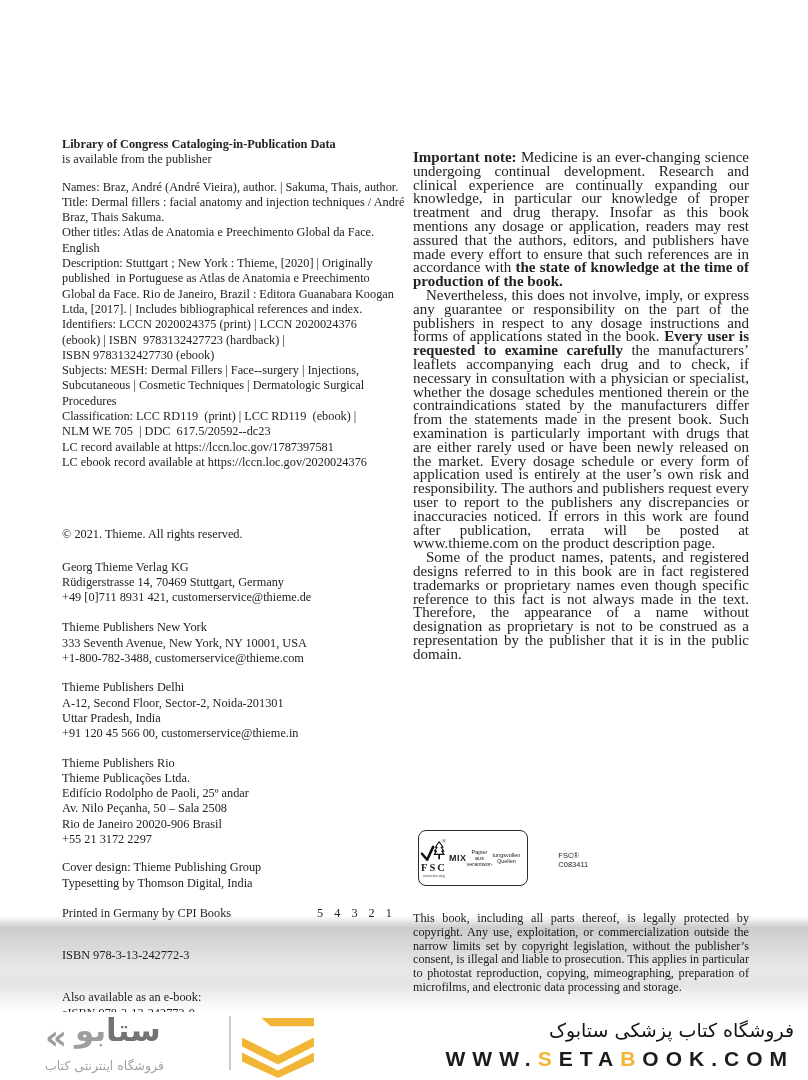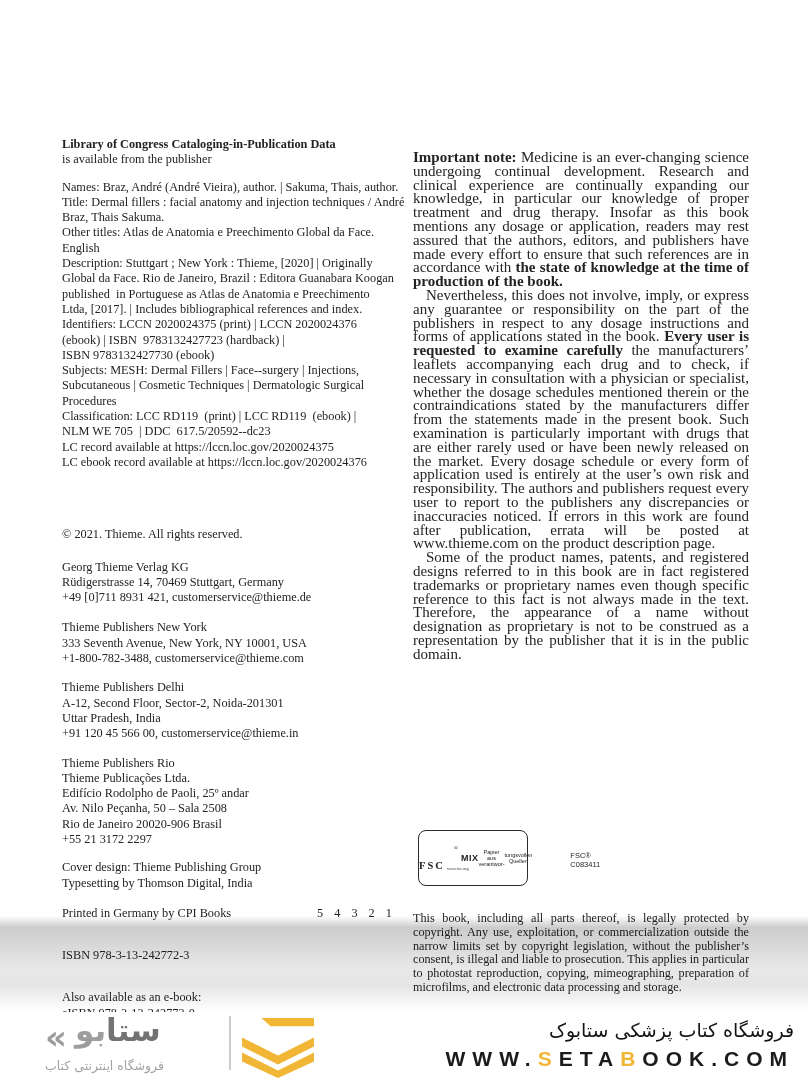--- a/index.html
+++ b/index.html
@@ -24,21 +24,21 @@
   .right-col { position:absolute; left:413px; top:151px; width:336px;
                font-size:15px; line-height:13.8px; text-align:justify; }
   .right-col p { margin:0; }
   .indent { text-indent:13px; }
   .bold { font-weight:bold; }
 
   
   .fsc { position:absolute; left:418px; top:830px; width:110px; height:56px;
          border:1.5px solid #2b2b2b; border-radius:8px; background:#fff;
          display:flex; align-items:center; box-sizing:border-box; }
-  .fsc-left { width:42px; display:flex; align-items:flex-end;
+  .fsc-left { width:42px; display:flex; flex-direction:column; align-items:center;
               position:relative; padding-top:2px; }
   .fsc-reg { position:absolute; top:0; right:3px; font-size:6px; }
   .fsc-word { font-weight:bold; font-size:10.5px; letter-spacing:2px; line-height:10px; margin-top:-1px;}
   .fsc-url { font-size:5px; transform:scale(0.85); color:#333; }
   .fsc-right { flex:1; display:flex; flex-direction:row; align-items:center;
                font-family:"Liberation Sans", sans-serif; padding-right:4px; }
   .fsc-mix { font-size:9px; font-weight:bold; letter-spacing:0.5px; }
   .fsc-src { font-size:5.5px; line-height:6px; color:#222; text-align:center; }
   .fsc-lic { font-size:7.5px; margin-top:3px;padding-left:38px; }
 
@@ -81,32 +81,32 @@
     <div class="ln">is available from the publisher</div>
   </div>
 
   <div class="g12">
       <div class="ln">Names: Braz, André (André Vieira), author. | Sakuma, Thais, author.</div>
       <div class="ln">Title: Dermal fillers : facial anatomy and injection techniques / André</div>
       <div class="ln">Braz, Thais Sakuma.</div>
       <div class="ln">Other titles: Atlas de Anatomia e Preechimento Global da Face.</div>
       <div class="ln">English</div>
       <div class="ln">Description: Stuttgart ; New York : Thieme, [2020] | Originally</div>
+      <div class="ln">published  in Portuguese as Atlas de Anatomia e Preechimento</div>
       <div class="ln">Global da Face. Rio de Janeiro, Brazil : Editora Guanabara Koogan</div>
-      <div class="ln">published  in Portuguese as Atlas de Anatomia e Preechimento</div>
       <div class="ln">Ltda, [2017]. | Includes bibliographical references and index.</div>
       <div class="ln">Identifiers: LCCN 2020024375 (print) | LCCN 2020024376</div>
       <div class="ln">(ebook) | ISBN  9783132427723 (hardback) |</div>
       <div class="ln">ISBN 9783132427730 (ebook)</div>
       <div class="ln">Subjects: MESH: Dermal Fillers | Face--surgery | Injections,</div>
       <div class="ln">Subcutaneous | Cosmetic Techniques | Dermatologic Surgical</div>
       <div class="ln">Procedures</div>
       <div class="ln">Classification: LCC RD119  (print) | LCC RD119  (ebook) |</div>
       <div class="ln">NLM WE 705  | DDC  617.5/20592--dc23</div>
-      <div class="ln">LC record available at https://lccn.loc.gov/2020024375</div>
+      <div class="ln">LC record available at https://lccn.loc.gov/1787397581</div>
       <div class="ln">LC ebook record available at https://lccn.loc.gov/2020024376</div>
     </div>
 
   <div class="g57 ln">© 2021. Thieme. All rights reserved.</div>
 
   <div class="g17">
       <div class="ln">Georg Thieme Verlag KG</div>
       <div class="ln">Rüdigerstrasse 14, 70469 Stuttgart, Germany</div>
       <div class="ln">+49 [0]711 8931 421, customerservice@thieme.de</div>
     </div>

